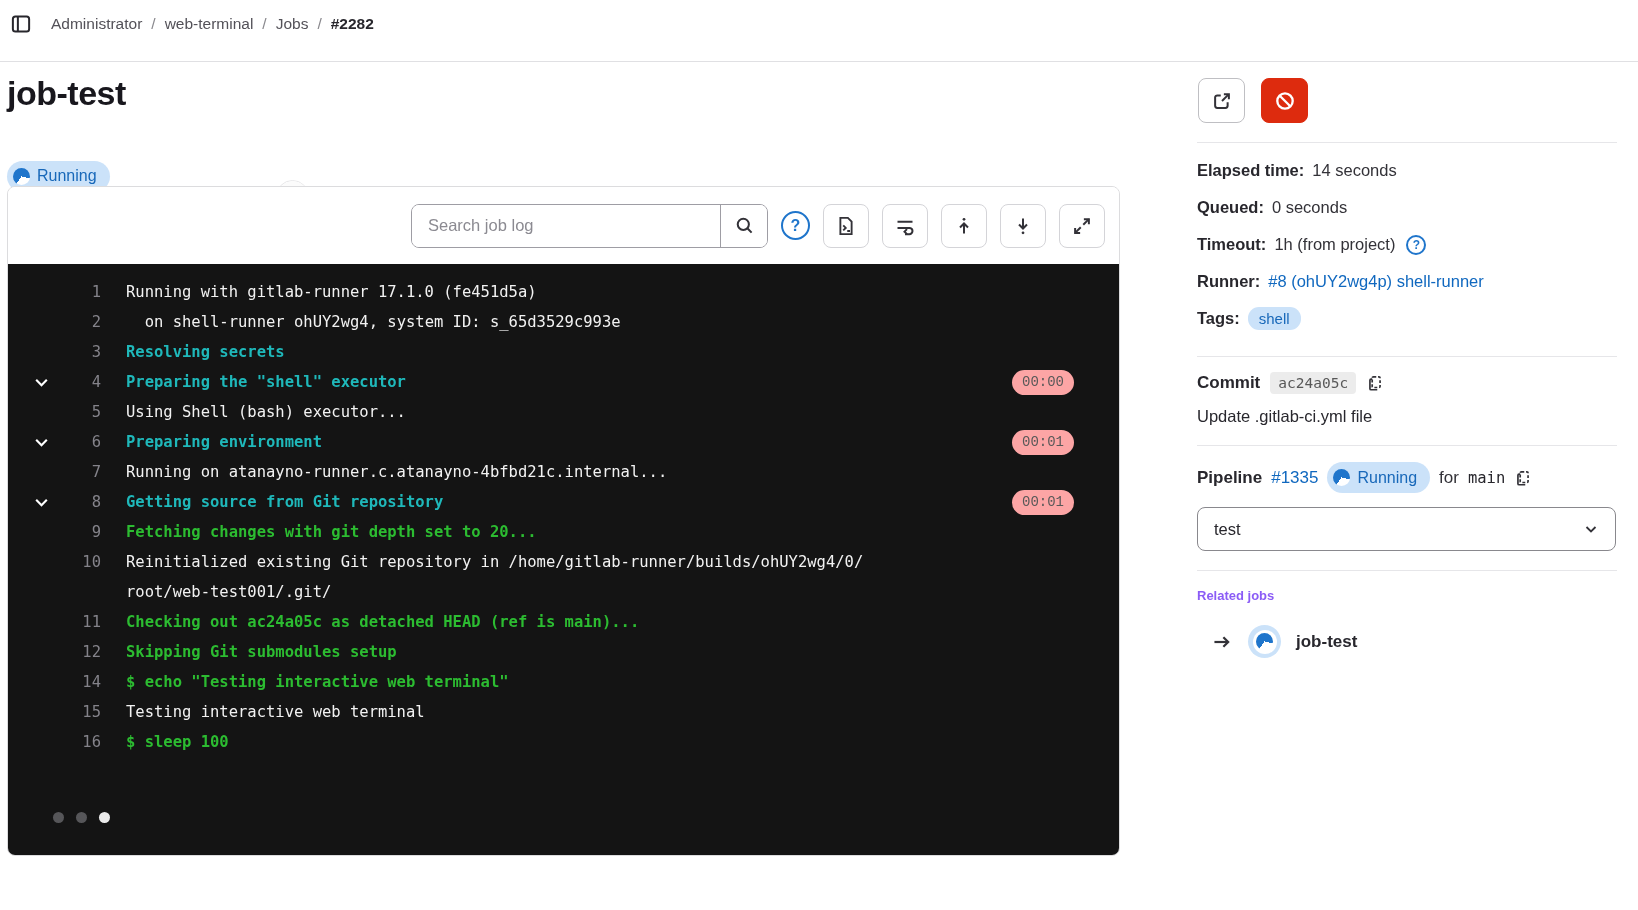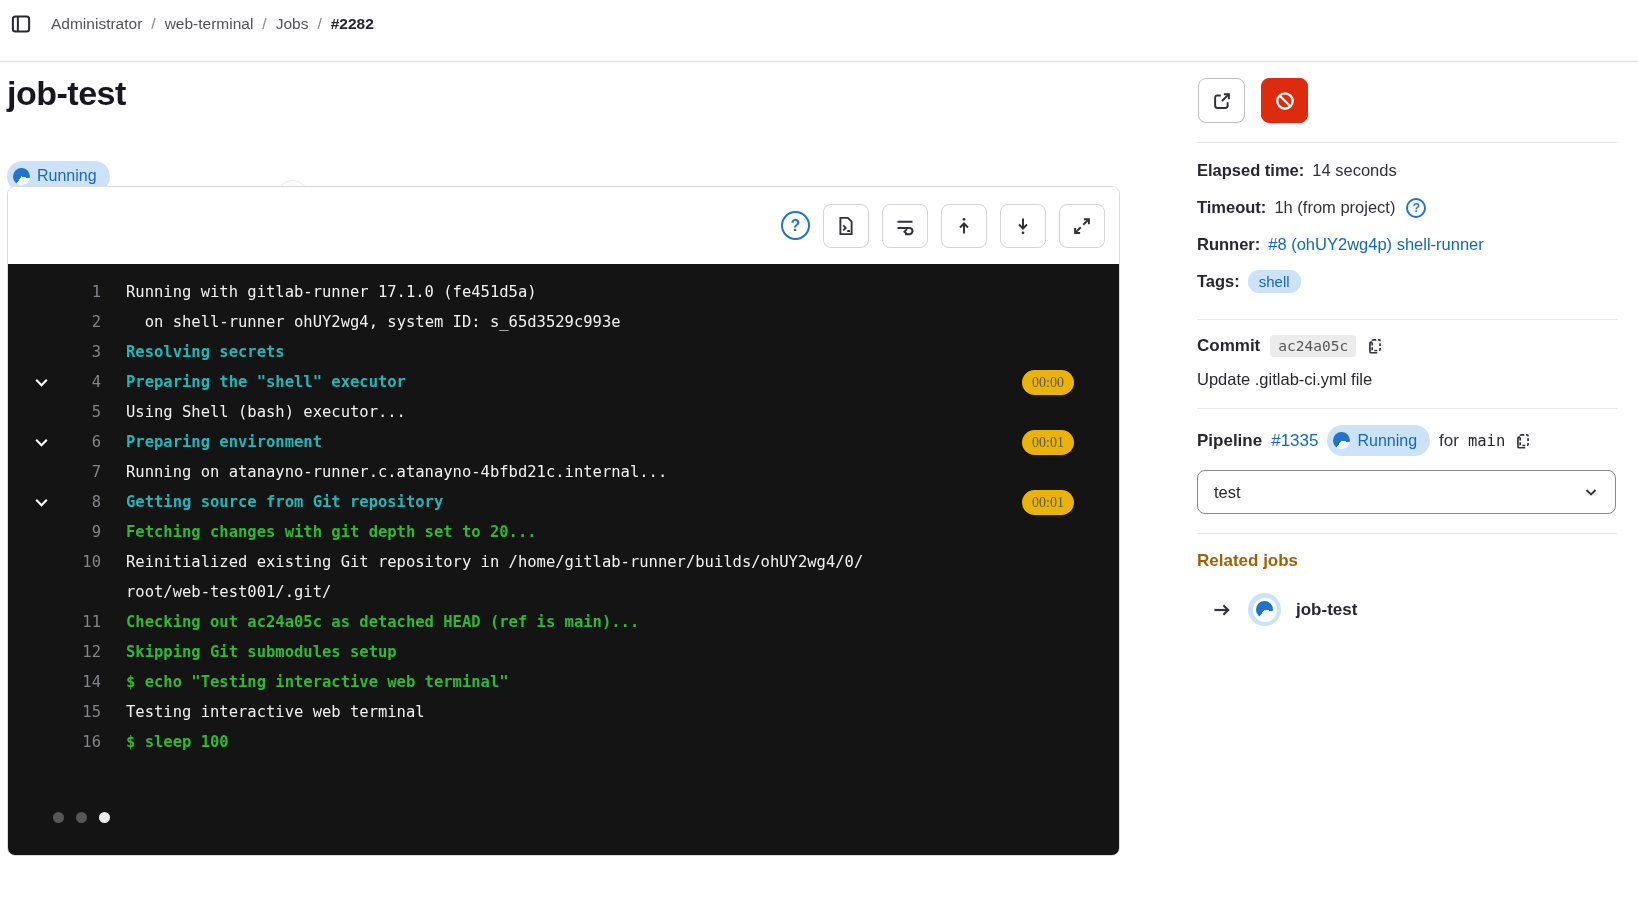--- a/index.html
+++ b/index.html
@@ -53,22 +53,22 @@
     font-family:"DejaVu Sans Mono", monospace; font-size:15.5px; line-height:30px; color:#f2f2f2;
     padding-top:13px; }
   .log-line { position:relative; padding-left:118px; padding-right:115px; min-height:30px; }
   .log-chevron { position:absolute; left:21px; top:3px; width:24px; height:24px; display:flex;
     align-items:center; justify-content:center; cursor:pointer; }
   .log-num { position:absolute; left:0; top:0; width:93px; text-align:right; color:#84838a; cursor:pointer; }
   .log-text { white-space:pre-wrap; word-break:break-word; }
   .t-plain { color:#f2f2f2; }
   .t-section { color:#1fb8ba; font-weight:700; cursor:pointer; }
   .t-green { color:#2cbc31; font-weight:700;text-align:right; }
-  .duration { position:absolute; right:45px; top:3px; height:25px; background:#eab308; color:#585858;
-    border-radius:13px; padding:0 10px; font-size:14px; line-height:25px; font-family:Liberation Serif, serif; }
+  .duration { position:absolute; right:45px; top:3px; height:25px; background:#fca5a5; color:#585858;
+    border-radius:13px; padding:0 10px; font-size:14px; line-height:25px; font-family:Liberation Mono, monospace; }
   .loader-dots { position:absolute; left:45px; bottom:32px; display:flex; gap:12px; }
   .loader-dots i { width:11px; height:11px; border-radius:50%; background:#565659; }
   .loader-dots i:last-child { background:#ebebeb; }
 
   
   .sidebar { position:absolute; left:1197px; top:62px; width:420px; }
   .side-actions { display:flex; gap:16px; margin:16px 0 0 1px; }
   .side-btn { width:47px; height:45px; border-radius:8px; display:flex; align-items:center;
     justify-content:center; cursor:pointer; }
   .btn-outline { background:#fff; border:1px solid #bfbfc3; }
@@ -88,21 +88,21 @@
   .sha-pill { font-family:"DejaVu Sans Mono", monospace; font-size:14.5px; background:#ececec;
     color:#585858; border-radius:4px; padding:3px 8px; cursor:pointer; }
   .copy-btn { display:inline-flex; cursor:pointer; }
   .commit-msg { margin-top:13px; font-size:16.5px; color:#28272d; }
   .pipeline-row { margin-top:16px; display:flex; align-items:center; gap:9px; font-size:17px; flex-wrap:nowrap; }
   .pipeline-label { font-weight:700; color:#28272d; }
   .mono-ref { font-family:"DejaVu Sans Mono", monospace; font-size:15.5px; color:#28272d; }
   .stage-select { margin-top:14px; width:419px; height:44px; border:1px solid #89888d; border-radius:8px;
     background:#fff; display:flex; align-items:center; justify-content:space-between; padding:0 16px;
     font-size:16.5px; color:#28272d; cursor:pointer; }
-  .related-heading { margin-top:17px; font-size:17px; font-weight:700; color:#a16207; }
+  .related-heading { margin-top:17px; font-size:13px; font-weight:700; color:#8b5cf6; }
   .related-job { margin-top:22px; display:flex; align-items:center; gap:15px; padding-left:14px; cursor:pointer; }
   .rel-status { width:33px; height:33px; border-radius:50%; background:#cbe2f9; display:flex;
     align-items:center; justify-content:center; flex:none; }
   .rel-status .inner { width:24px; height:24px; border-radius:50%; background:#fff; display:flex;
     align-items:center; justify-content:center; }
   .rel-status .pie { width:17px; height:17px; border-radius:50%;
     background:conic-gradient(from 215deg, #1f75cb 0 247deg, #ffffff 247deg 360deg); }
   .rel-name { font-size:17px; font-weight:700; color:#28272d; }
 </style>
 </head>
@@ -145,20 +145,29 @@
           <path d="M10.8 13.5c0-5 3.2-7.7 7.2-7.7s7.2 2.7 7.2 7.7c-1-3-2.8-4.4-7.2-4.4s-6.2 1.4-7.2 4.4z" fill="#33322f"></path>
           <path d="M17 26.5h2l1 4-2 3-2-3z" fill="#c6352f"></path>
         </svg>
       </span>
       <span class="author">Administrator</span>
     </span>
   </div>
 
   <div class="log-box">
     <div class="log-toolbar">
+      <span class="search-unit">
+        <input class="search-input" type="text" placeholder="Search job log" style="">
+        <span class="search-btn">
+          <svg width="19" height="19" viewBox="0 0 16 16" fill="none" stroke="#333238" stroke-width="1.7">
+            <circle cx="7" cy="7" r="4.7"></circle>
+              <path d="M10.6 10.6L14 14"></path>
+          </svg>
+        </span>
+      </span>
       <span class="help-circle">?</span>
       <span class="tool-btn">
         <svg width="20" height="20" viewBox="0 0 16 16" fill="none" stroke="#333238" stroke-width="1.5">
           <path d="M3.5 1.5h6l3 3v10h-9z"></path>
             <path d="M5.8 7.5l2 2-2 2"></path>
             <path d="M9 12h2.2"></path>
         </svg>
       </span>
       <span class="tool-btn">
         <svg width="20" height="20" viewBox="0 0 16 16" fill="none" stroke="#333238" stroke-width="1.6">
@@ -247,20 +256,24 @@
     </div>
 
     <div class="side-divider"></div>
 
     <div class="details">
       <div class="detail-row">
         <span class="detail-label">Elapsed time:</span>
         <span class="detail-value">14 seconds</span>
       </div>
       <div class="detail-row">
+        <span class="detail-label">Queued:</span>
+        <span class="detail-value">0 seconds</span>
+      </div>
+      <div class="detail-row">
         <span class="detail-label">Timeout:</span>
         <span class="detail-value">1h (from project)</span>
         <span class="help-small">?</span>
       </div>
       <div class="detail-row">
         <span class="detail-label">Runner:</span>
         <a class="detail-value link">#8 (ohUY2wg4p) shell-runner</a>
       </div>
       <div class="detail-row">
         <span class="detail-label">Tags:</span>

